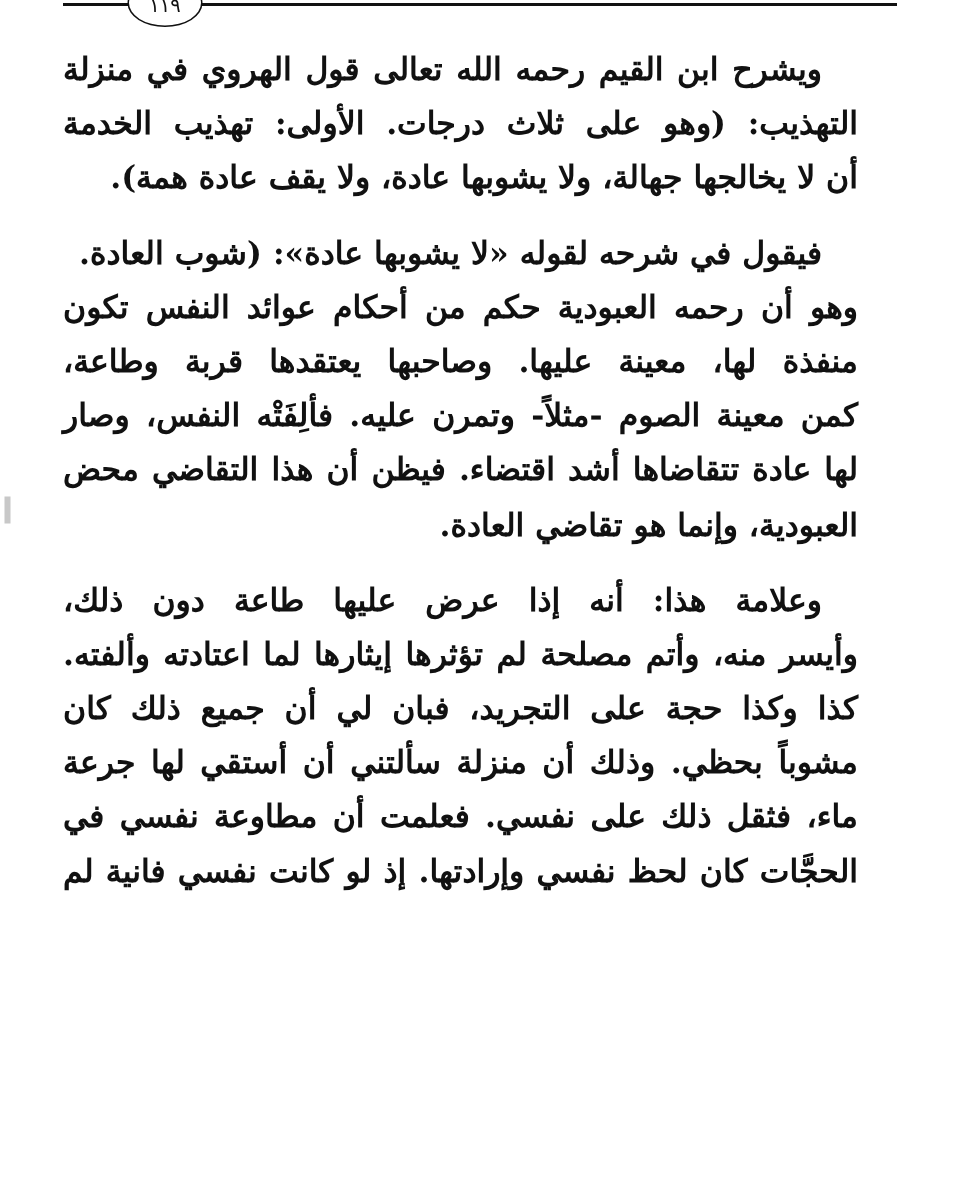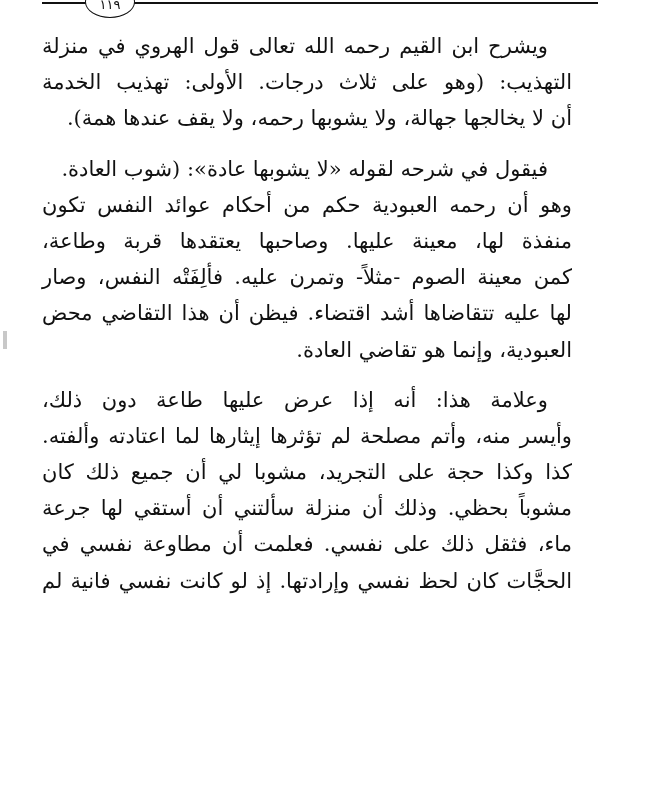--- a/index.html
+++ b/index.html
@@ -62,20 +62,21 @@
     }
     .para.gap-before {
       margin-top: 14px;
     }
     .line {
       display: block;
       height: 36.2px;
       white-space: nowrap;
       text-align: justify;
       text-align-last: justify;
+      font-weight: bold;
     }
     .line.last {
       text-align-last: right;
     }
     .line.first {
       padding-right: 24px;
     }
     sup.fn {
       font-size: 12px;
       vertical-align: super;
@@ -86,34 +87,34 @@
 
 <div class="header-rule"></div>
 <div class="page-number">١١٩</div>
 <div class="margin-marker"></div>
 
 <div class="content">
 
   <div class="para">
     <span class="line first">ويشرح ابن القيم رحمه الله تعالى قول الهروي في منزلة</span>
     <span class="line">التهذيب: (وهو على ثلاث درجات. الأولى: تهذيب الخدمة</span>
-    <span class="line last">أن لا يخالجها جهالة، ولا يشوبها رحمه، ولا يقف عندها همة).</span>
+    <span class="line last">أن لا يخالجها جهالة، ولا يشوبها عادة، ولا يقف عادة همة).</span>
   </div>
 
   <div class="para gap-before">
     <span class="line first last">فيقول في شرحه لقوله «لا يشوبها عادة»: (شوب العادة.</span>
     <span class="line">وهو أن رحمه العبودية حكم من أحكام عوائد النفس تكون</span>
     <span class="line">منفذة لها، معينة عليها. وصاحبها يعتقدها قربة وطاعة،</span>
     <span class="line">كمن معينة الصوم -مثلاً- وتمرن عليه. فألِفَتْه النفس، وصار</span>
-    <span class="line">لها عليه تتقاضاها أشد اقتضاء. فيظن أن هذا التقاضي محض</span>
+    <span class="line">لها عادة تتقاضاها أشد اقتضاء. فيظن أن هذا التقاضي محض</span>
     <span class="line last">العبودية، وإنما هو تقاضي العادة.</span>
   </div>
 
   <div class="para gap-before">
     <span class="line first">وعلامة هذا: أنه إذا عرض عليها طاعة دون ذلك،</span>
     <span class="line">وأيسر منه، وأتم مصلحة لم تؤثرها إيثارها لما اعتادته وألفته.</span>
-    <span class="line">كذا وكذا حجة على التجريد، مشوبا لي أن جميع ذلك كان</span>
+    <span class="line">كذا وكذا حجة على التجريد، فبان لي أن جميع ذلك كان</span>
     <span class="line">مشوباً بحظي. وذلك أن منزلة سألتني أن أستقي لها جرعة</span>
     <span class="line">ماء، فثقل ذلك على نفسي. فعلمت أن مطاوعة نفسي في</span>
     <span class="line">الحجَّات كان لحظ نفسي وإرادتها. إذ لو كانت نفسي فانية لم</span>
   </div>
 
 </div>
 
 </body></html>

